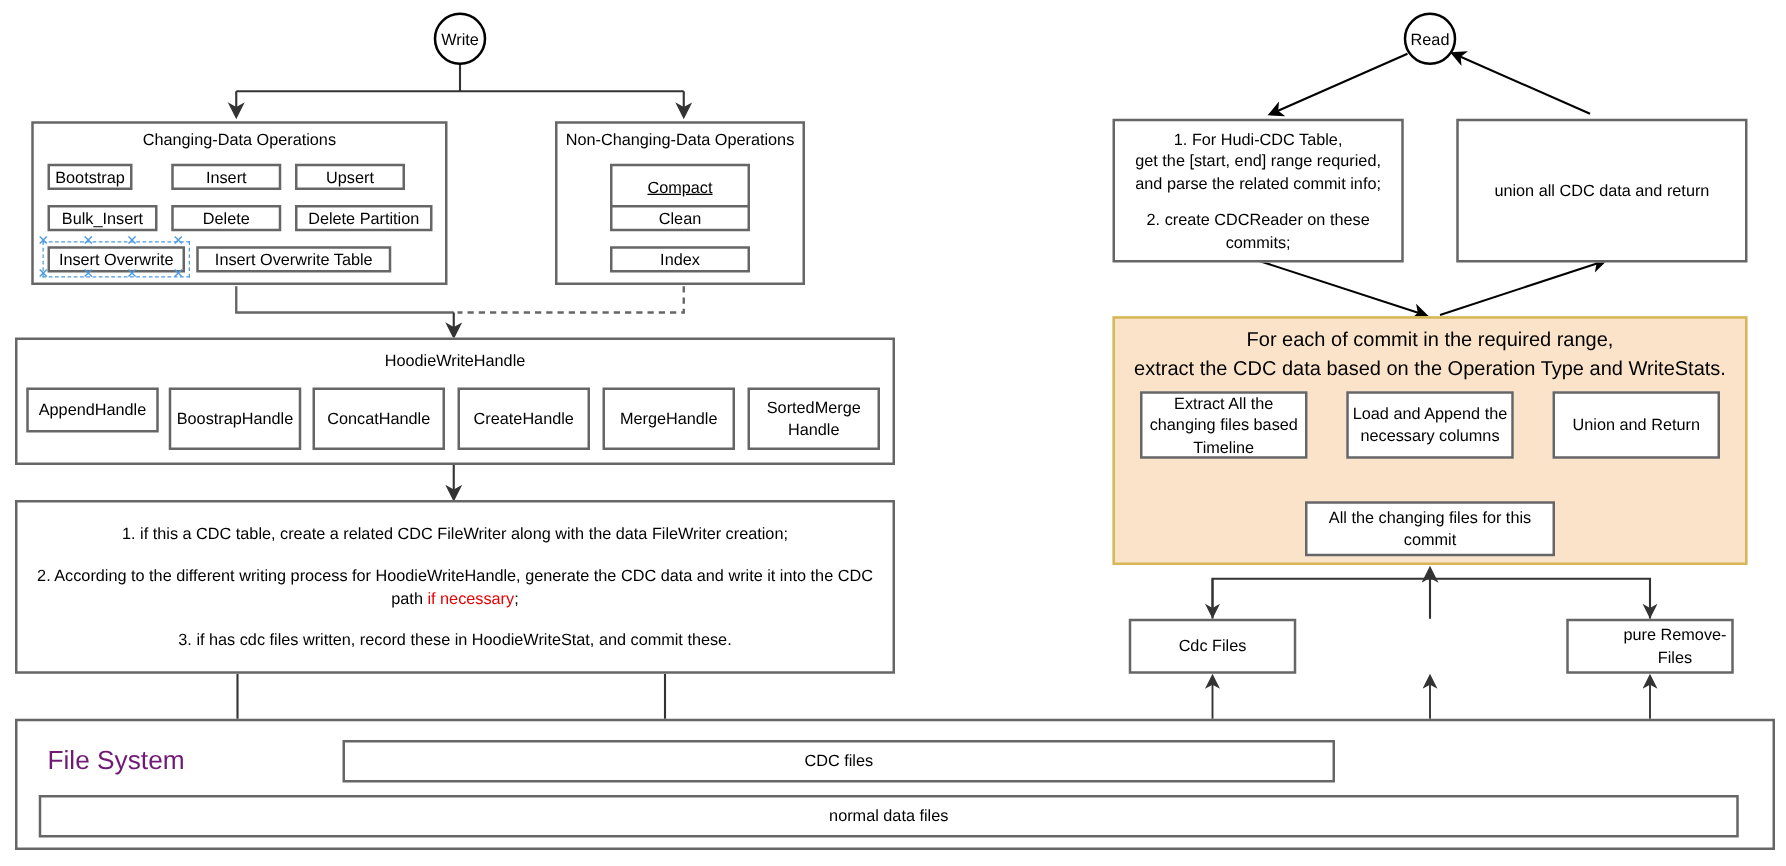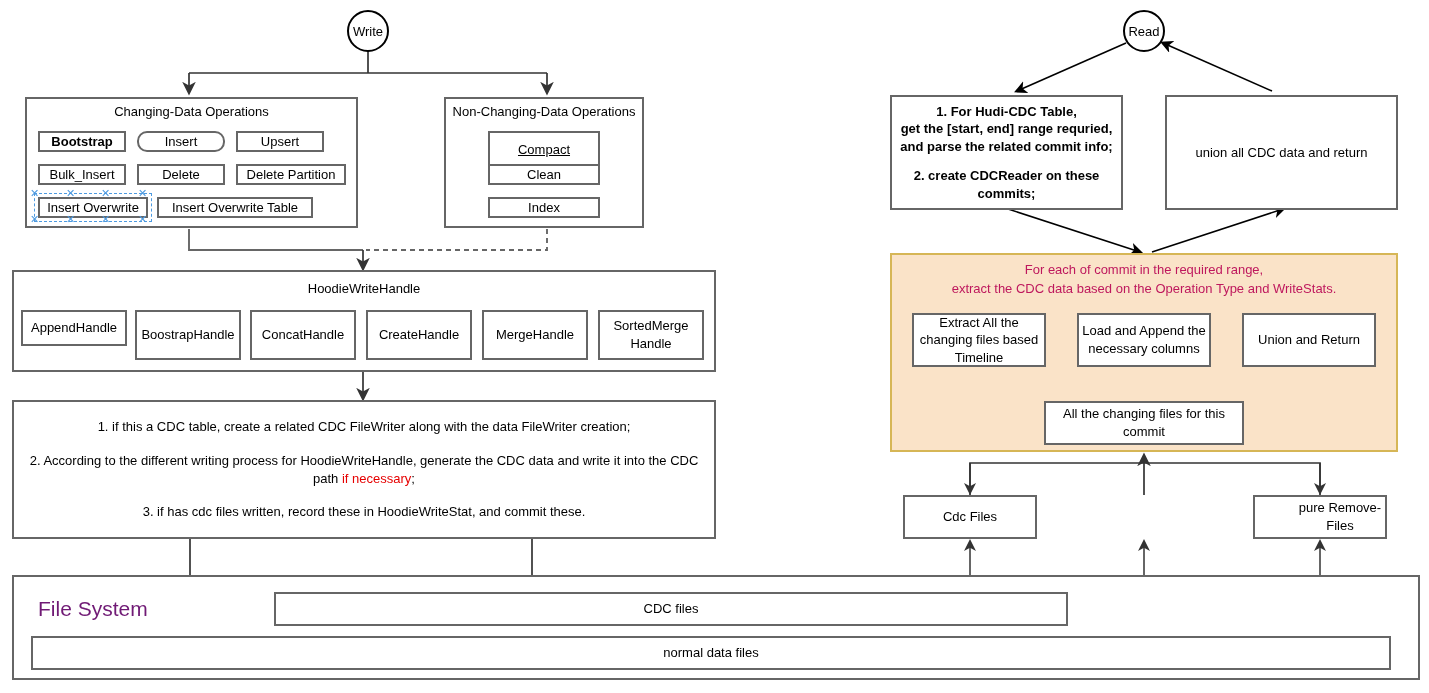--- a/index.html
+++ b/index.html
@@ -55,23 +55,23 @@
   }
   .orange-panel {
     position: absolute;
     box-sizing: border-box;
     background: #fae3c8;
     border: 2px solid #d6b656;
   }
   .orange-title {
     position: absolute;
     text-align: center;
-    font-size: 13px;
+    font-size: 16px;
     line-height: 1.45;
-    color: #be185d;
+    color: #000000;
   }
   .fs-panel {
     position: absolute;
     box-sizing: border-box;
     border: 2px solid #666666;
     background: #ffffff;
   }
   .fs-label {
     position: absolute;
     font-size: 21px;
@@ -172,22 +172,22 @@
     </g>
   </svg>
 
   <div class="oval" style="left:347px; top:10px; width:42px; height:42px;">
     <span>Write</span>
   </div>
 
   <div class="box" style="left:25px; top:97px; width:333px; height:131px; background:#fff;"></div>
   <div class="group-title" style="left:25px; top:104px; width:333px;">Changing-Data Operations</div>
 
-  <div class="box" style="left:38px; top:131px; width:88px; height:21px;font-weight:bold;">Bootstrap</div>
-  <div class="box" style="left:137px; top:131px; width:88px; height:21px;border-radius:10px;">Insert</div>
+  <div class="box" style="left:38px; top:131px; width:68px; height:21px;">Bootstrap</div>
+  <div class="box" style="left:137px; top:131px; width:88px; height:21px;">Insert</div>
   <div class="box" style="left:236px; top:131px; width:88px; height:21px;">Upsert</div>
 
   <div class="box" style="left:38px; top:164px; width:88px; height:21px;">Bulk_Insert</div>
   <div class="box" style="left:137px; top:164px; width:88px; height:21px;">Delete</div>
   <div class="box" style="left:236px; top:164px; width:110px; height:21px;">Delete Partition</div>
 
   <div class="box" style="left:38px; top:197px; width:110px; height:21px;">Insert  Overwrite</div>
 
   <div class="sel-wrap" style="left:38px; top:197px; width:110px; height:21px;">
     <div class="sel-dash" style="left:-4px; top:-4px; width:118px; height:29px;"></div>
@@ -233,21 +233,21 @@
 
   <div class="fs-panel" style="left:12px; top:575px; width:1408px; height:105px;"></div>
   <div class="fs-label" style="left:38px; top:597px;">File System</div>
   <div class="box" style="left:274px; top:592px; width:794px; height:34px;">CDC files</div>
   <div class="box" style="left:31px; top:636px; width:1360px; height:34px;">normal data files</div>
 
   <div class="oval" style="left:1123px; top:10px; width:42px; height:42px;">
     <span>Read</span>
   </div>
 
-  <div class="box" style="left:890px; top:95px; width:233px; height:115px; flex-direction:column; padding:4px 6px;font-weight:bold;">
+  <div class="box" style="left:890px; top:95px; width:233px; height:115px; flex-direction:column; padding:4px 6px;">
     <span class="multi">1. For Hudi-CDC Table,</span>
     <span class="multi">get the [start, end] range requried,</span>
     <span class="multi">and parse the related commit info;</span>
     <span class="multi" style="height:12px;"></span>
     <span class="multi">2. create CDCReader on these</span>
     <span class="multi">commits;</span>
   </div>
 
   <div class="box" style="left:1165px; top:95px; width:233px; height:115px;">union all CDC data and return</div>
 

